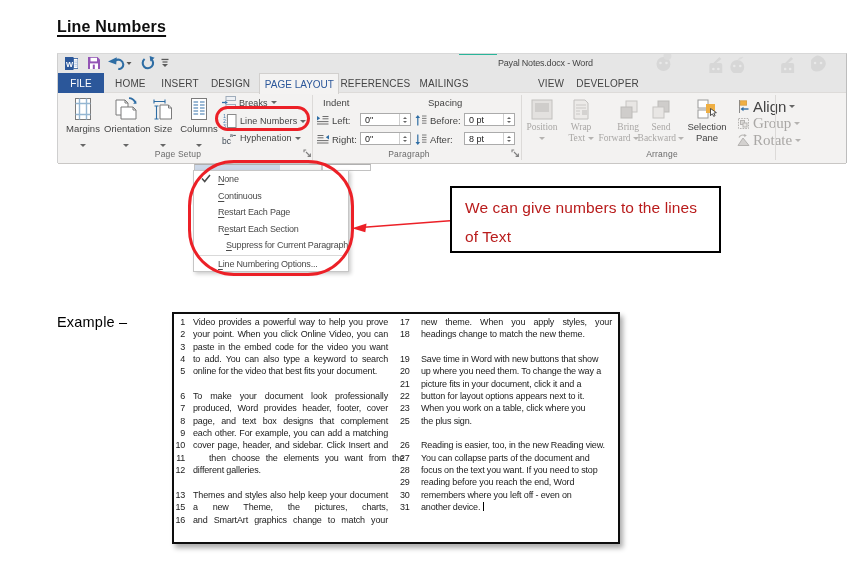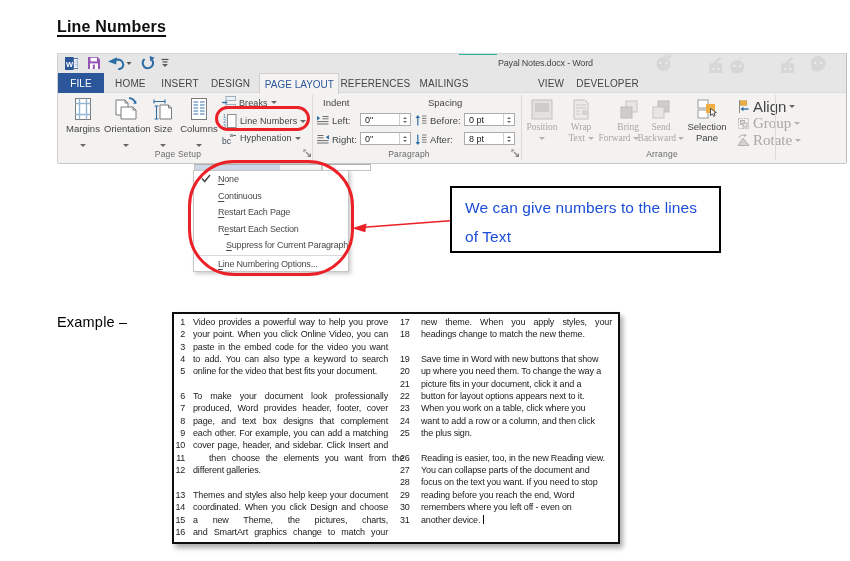--- a/index.html
+++ b/index.html
@@ -80,21 +80,21 @@
   box-shadow:2px 2px 4px rgba(0,0,0,0.2); }
 .mitem { position:absolute; left:0; width:100%; height:16px; display:flex; align-items:center; font-size:9px; color:#4a4a4a; white-space:nowrap; letter-spacing:-0.2px; }
 .mitem .chk { width:24px; text-align:center; }
 .mitem u { text-decoration-thickness:1px; text-underline-offset:1.5px; }
 #menu-sep { position:absolute; left:3px; right:3px; top:84px; height:1px; background:#d9d9d9; }
 
 
 #ring-ln { left:215px; top:106px; width:95px; height:25px; border:3px solid #ec2027; border-radius:12.5px; }
 #oval-menu { left:188px; top:160px; width:166px; height:116px; border:3.4px solid #ec2027; border-radius:46px; }
 #callout { left:450px; top:186px; width:271px; height:67px; border:2.6px solid #000; background:#fff;
-  font-size:15.5px; color:#1d4ed8; line-height:29px; padding:5px 16px 0 13px; letter-spacing:0.1px;}
+  font-size:15.5px; color:#b91c1c; line-height:29px; padding:5px 16px 0 13px; letter-spacing:0.1px;}
 #arrow-svg { left:350px; top:215px; }
 
 
 #example-label { left:57px; top:314px; font-size:14.5px; color:#000; letter-spacing:0.2px; }
 #xbox { left:172px; top:312px; width:448px; height:232px; background:#fff; border:2px solid #0d0d0d;
   box-shadow:3px 4px 5px rgba(0,0,0,0.33); }
 .xcol { position:absolute; top:2.8px; }
 #xcol-left { left:-2px; width:216px; }
 #xcol-right { left:226px; width:212px; }
 .xline { display:flex; height:12.37px; align-items:baseline; font-size:9px; color:#1b1b1b; }
@@ -561,24 +561,20 @@
       <div class="xline">
         <span class="xnum">12</span>
         <span class="xtxt"><span class="t">different galleries.</span></span>
       </div>
     <div class="pgap"></div>
       <div class="xline">
         <span class="xnum">13</span>
         <span class="xtxt just"><span class="t" style="word-spacing: 0.540179px;">Themes and styles also help keep your document</span></span>
       </div>
 
-      <div class="xline">
-        <span class="xnum">14</span>
-        <span class="xtxt just"><span class="t" style="word-spacing: 1.60417px;">coordinated. When you click Design and choose</span></span>
-      </div>
 
       <div class="xline">
         <span class="xnum">15</span>
         <span class="xtxt just"><span class="t" style="word-spacing: 12.4375px;">a new Theme, the pictures, charts,</span></span>
       </div>
 
       <div class="xline">
         <span class="xnum">16</span>
         <span class="xtxt just"><span class="t" style="word-spacing: 3.78385px;">and SmartArt graphics change to match your</span></span>
       </div>
@@ -613,24 +609,20 @@
       <div class="xline">
         <span class="xnum">22</span>
         <span class="xtxt"><span class="t">button for layout options appears next to it.</span></span>
       </div>
 
       <div class="xline">
         <span class="xnum">23</span>
         <span class="xtxt"><span class="t">When you work on a table, click where you</span></span>
       </div>
 
-      <div class="xline">
-        <span class="xnum">24</span>
-        <span class="xtxt"><span class="t">want to add a row or a column, and then click</span></span>
-      </div>
 
       <div class="xline">
         <span class="xnum">25</span>
         <span class="xtxt"><span class="t">the plus sign.</span></span>
       </div>
     <div class="pgap"></div>
       <div class="xline">
         <span class="xnum">26</span>
         <span class="xtxt"><span class="t">Reading is easier, too, in the new Reading view.</span></span>
       </div>

